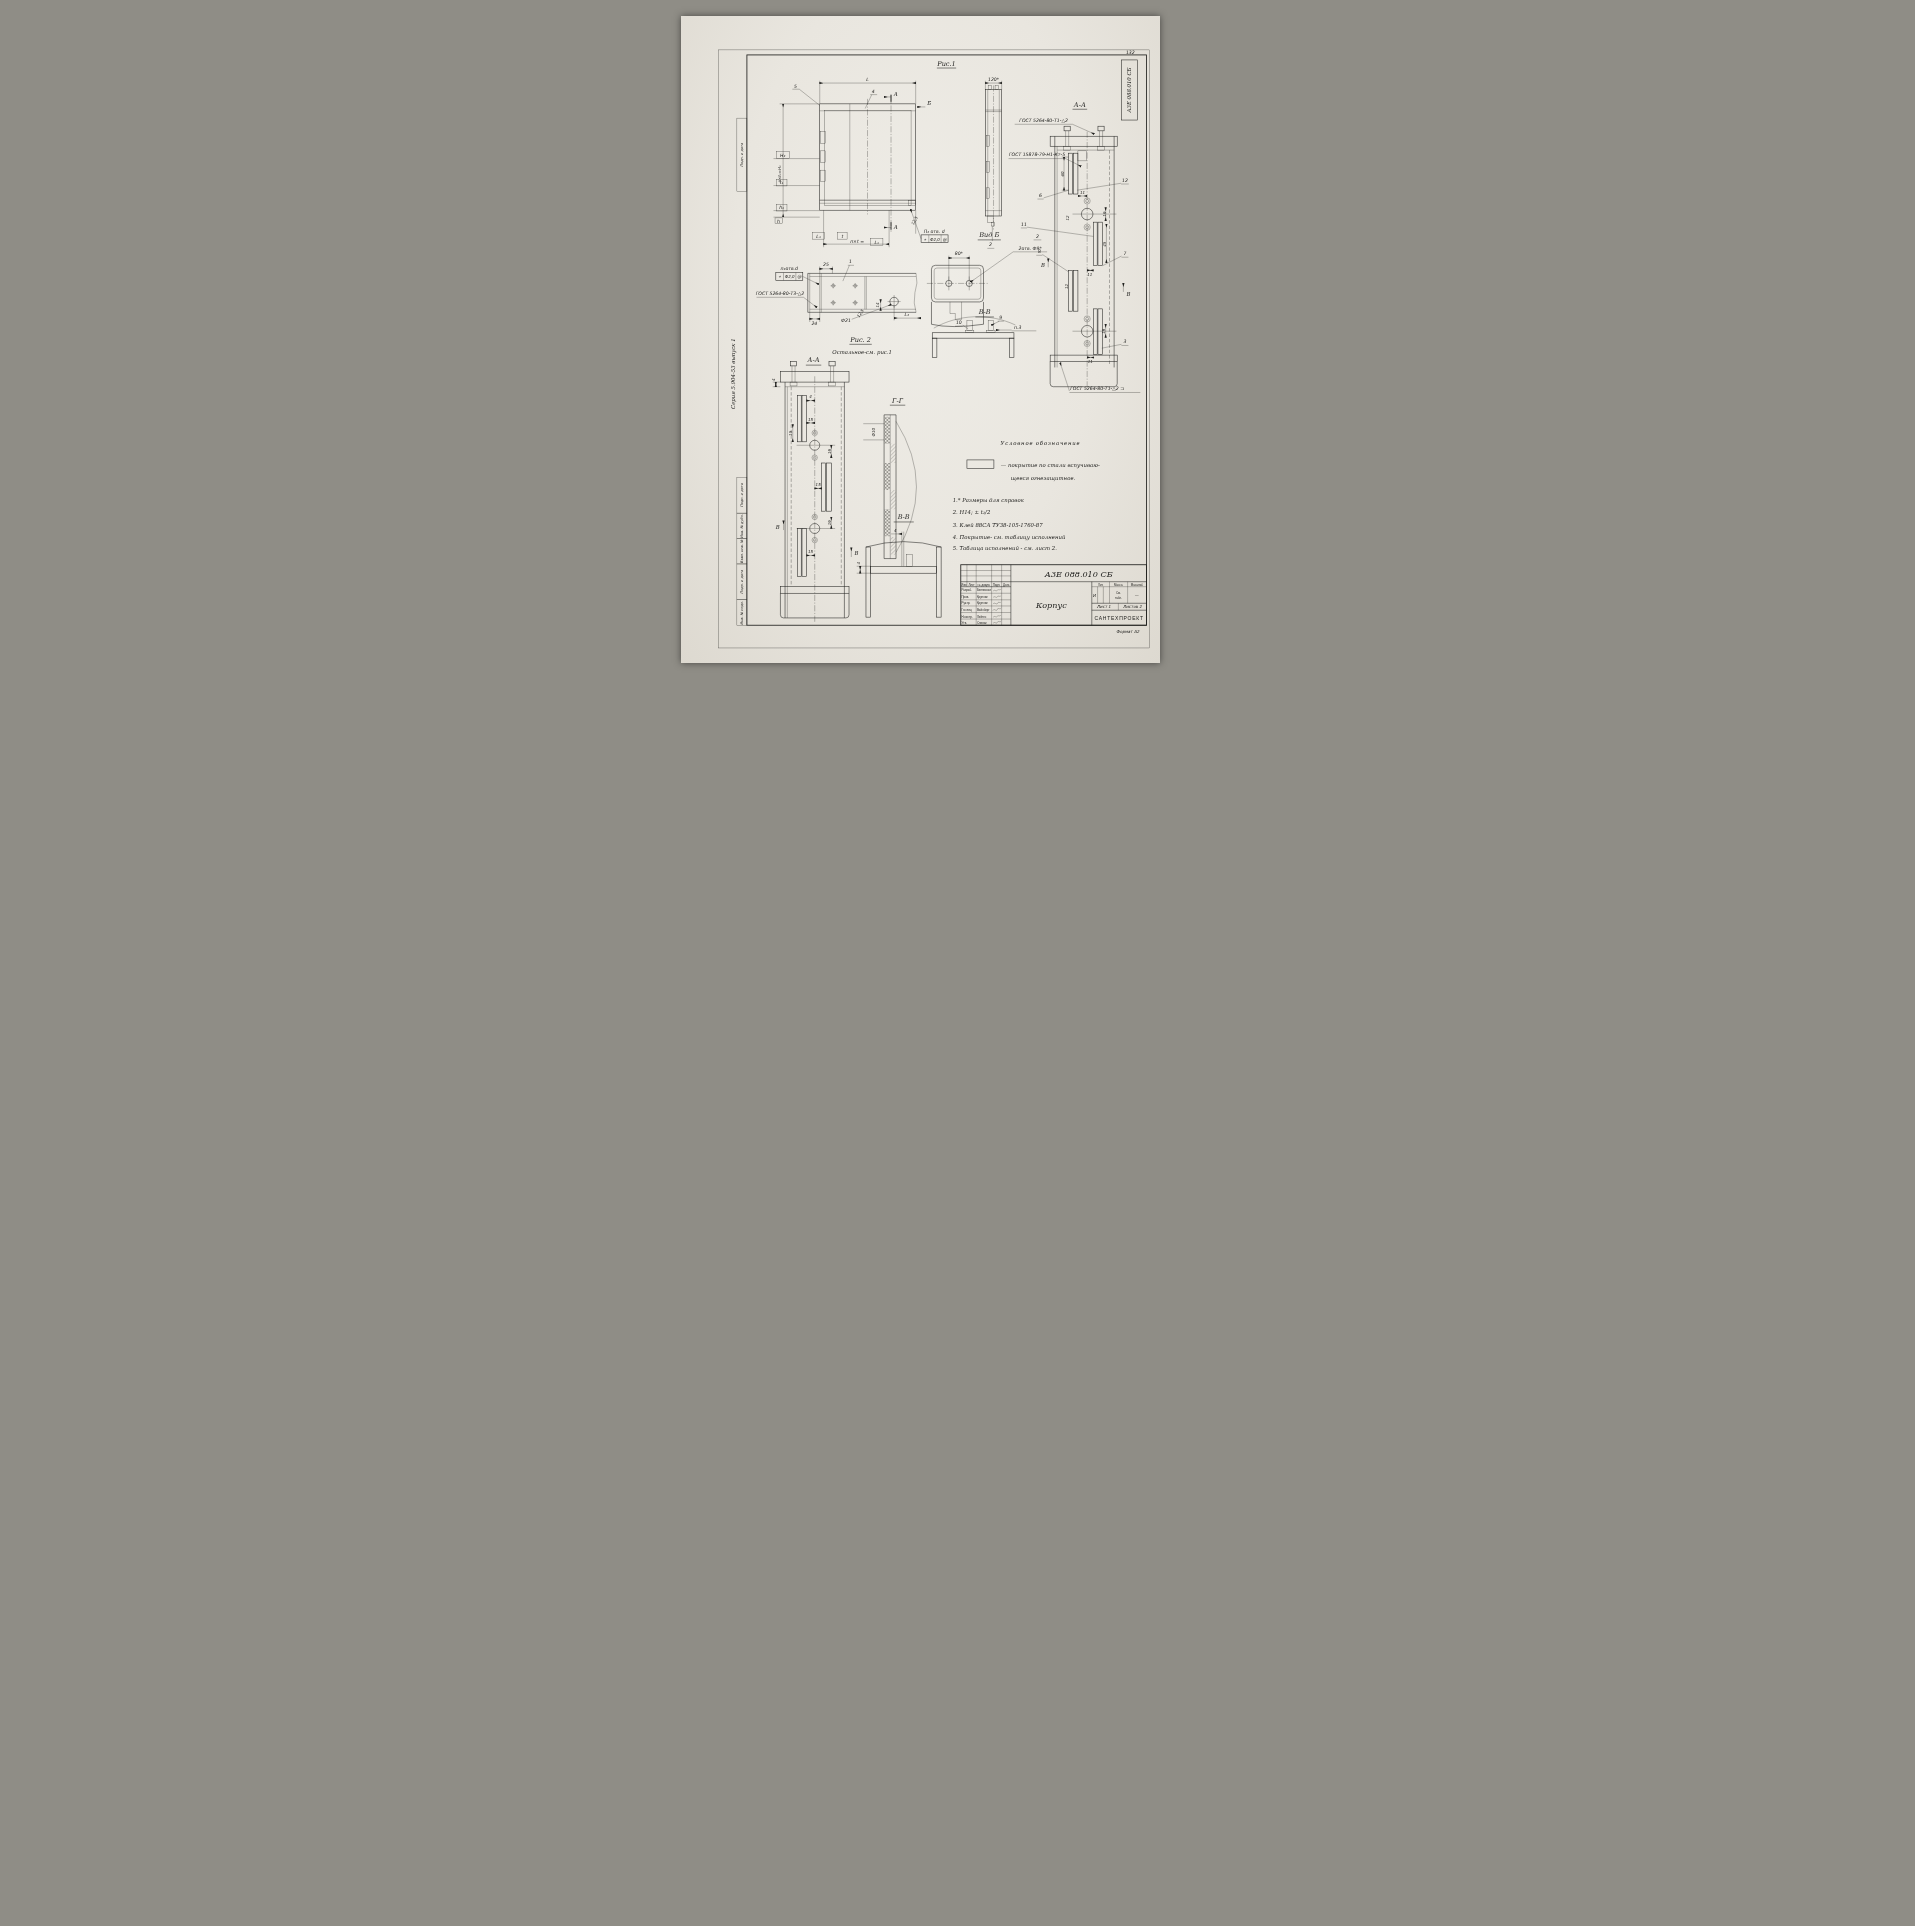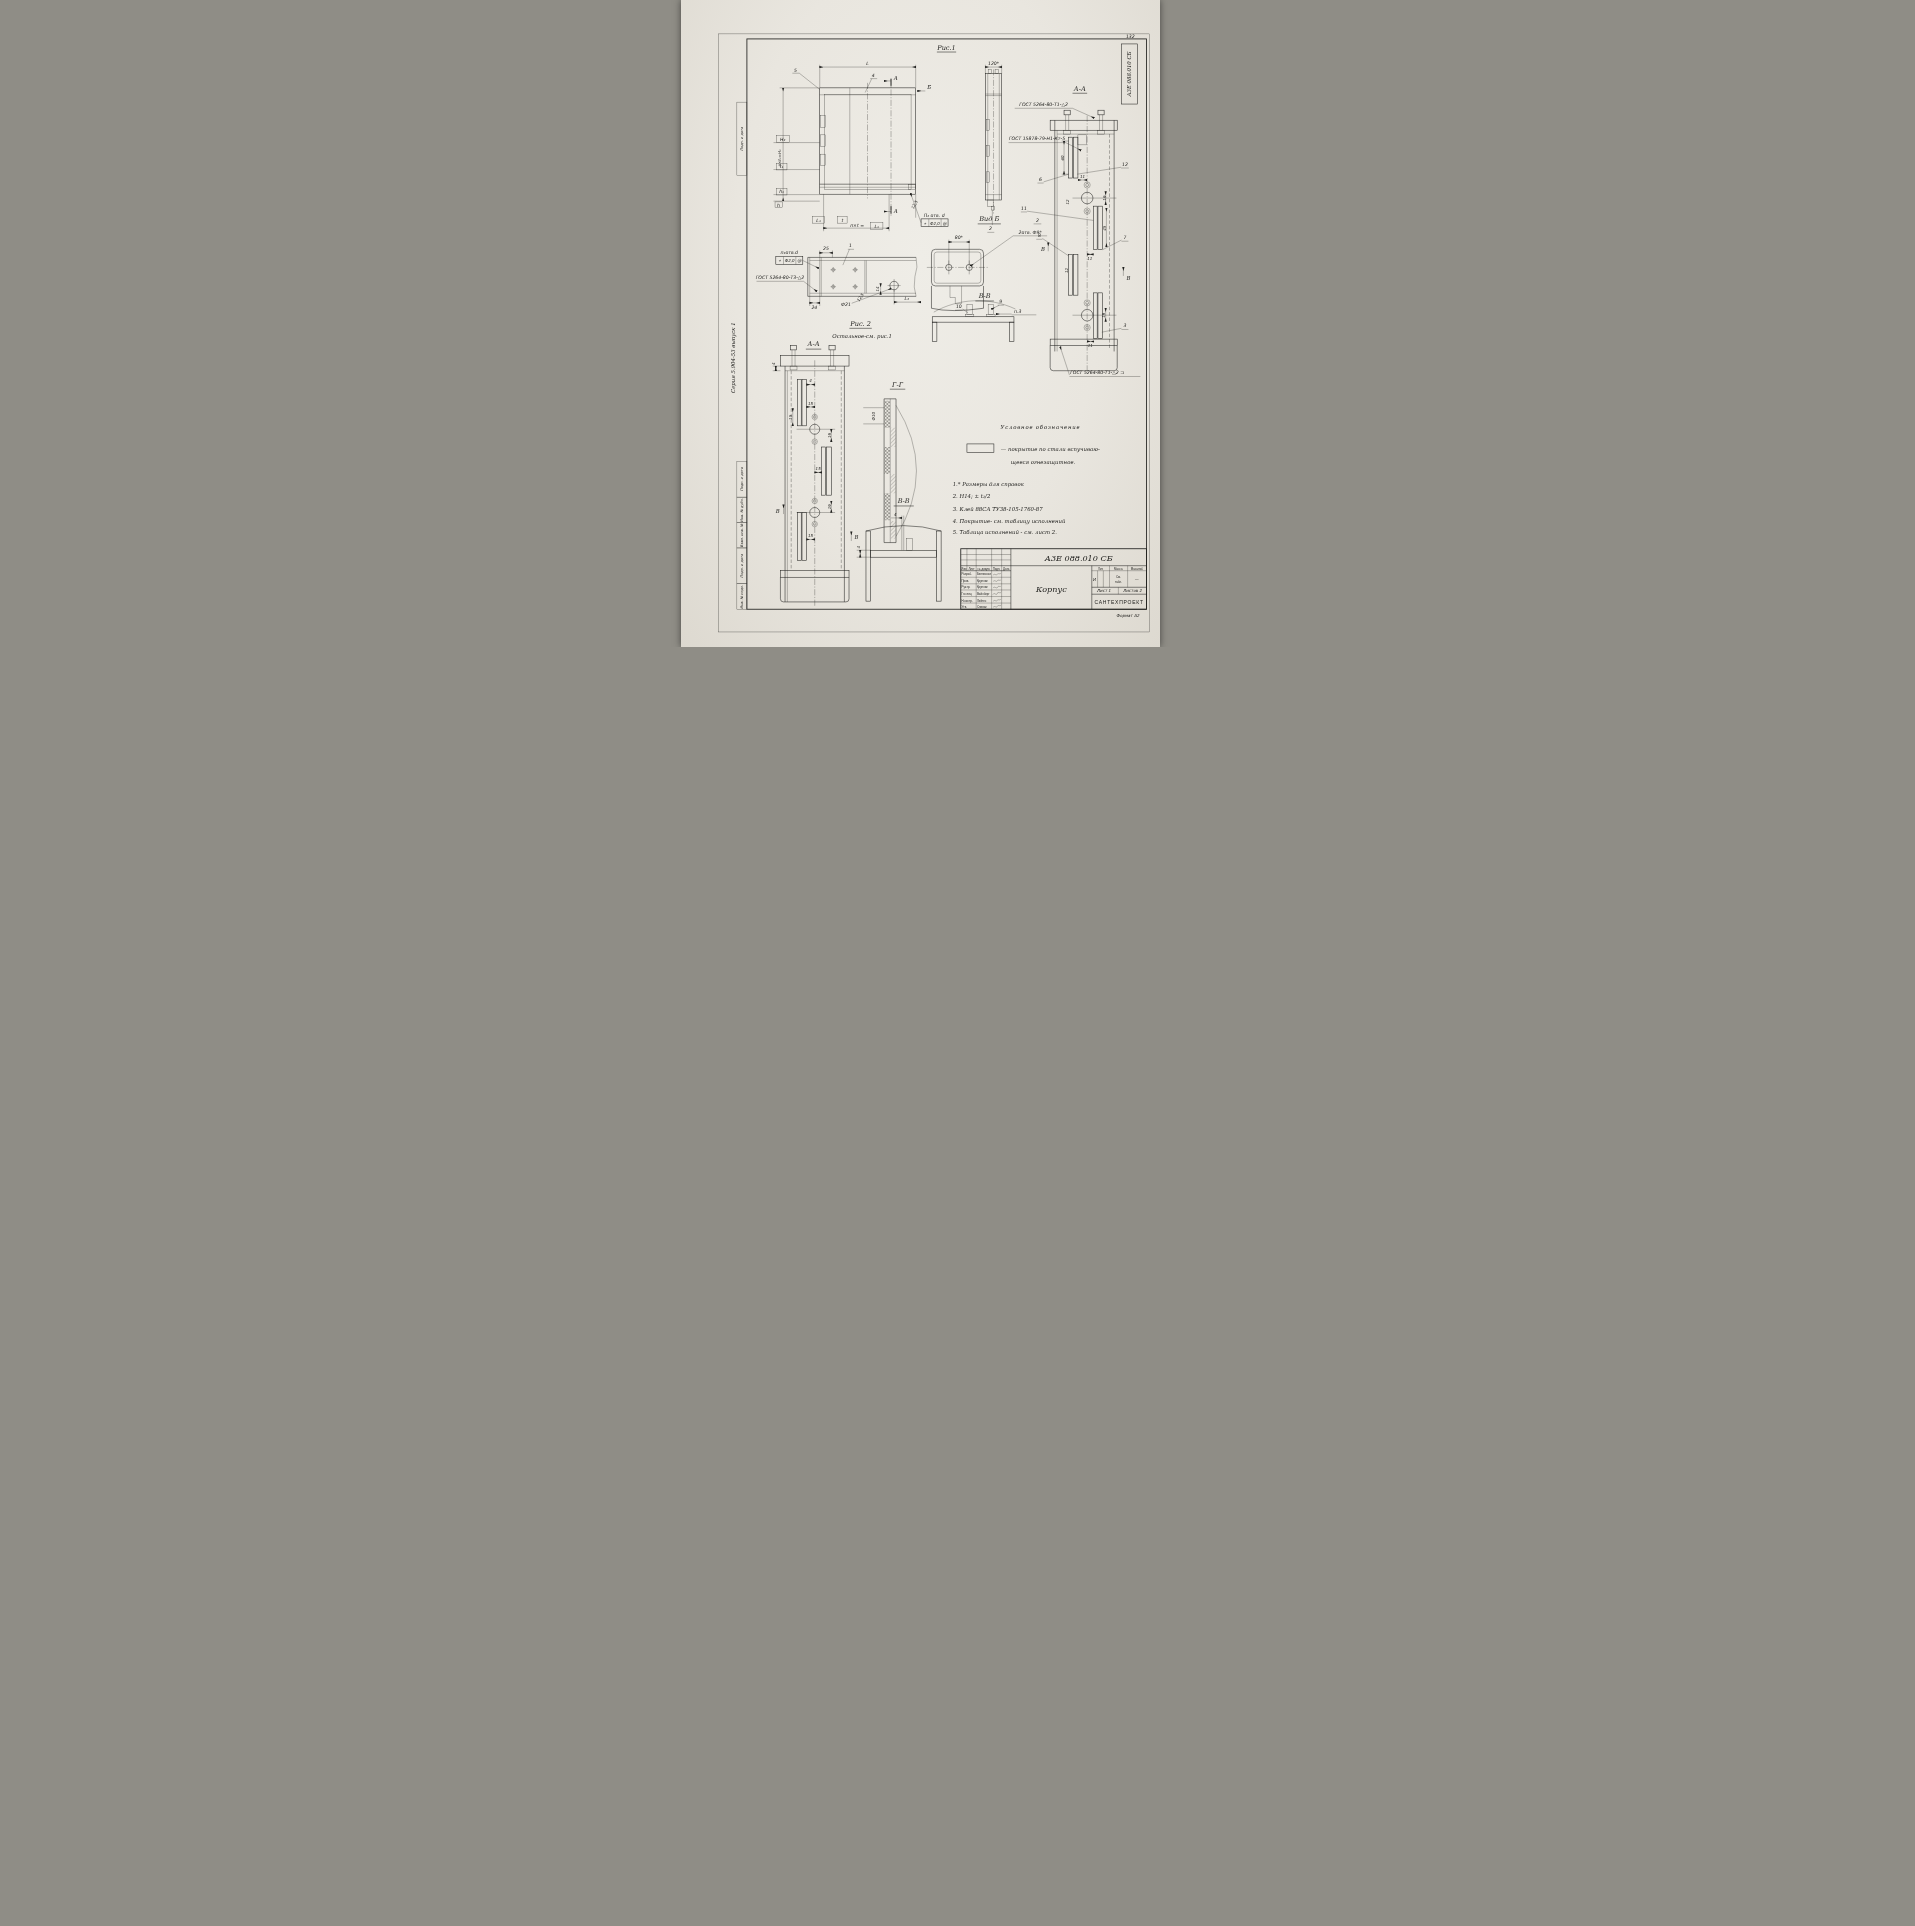--- a/index.html
+++ b/index.html
@@ -1,16 +1,16 @@
 <!DOCTYPE html>
 <html style="font-size:6.2px"><head>
 <meta charset="utf-8">
 <style>
   html,body{margin:0;padding:0;background:#8f8d86;font-family:"DejaVu Sans",sans-serif;}
-  .sheet-wrap{width:553px;margin:0 auto;}
+  .sheet-wrap{width:553px;margin:16px auto;}
   .paper{position:relative;width:479px;height:647px;
     background:
       radial-gradient(ellipse at 50% 40%, #efede7 0%, #e9e6df 55%, #ddd9d0 100%);
     box-shadow:0 0 7px rgba(0,0,0,.5);}
   svg{position:absolute;left:0;top:0;}
   
   .ln{stroke:#21211f;stroke-width:1.4;fill:none;}
   .lt{stroke:#2a2a27;stroke-width:.8;fill:none;}
   .lh{stroke:#21211f;stroke-width:2.2;fill:none;}
   .dash{stroke:#2a2a27;stroke-width:.9;fill:none;stroke-dasharray:9 5;}

